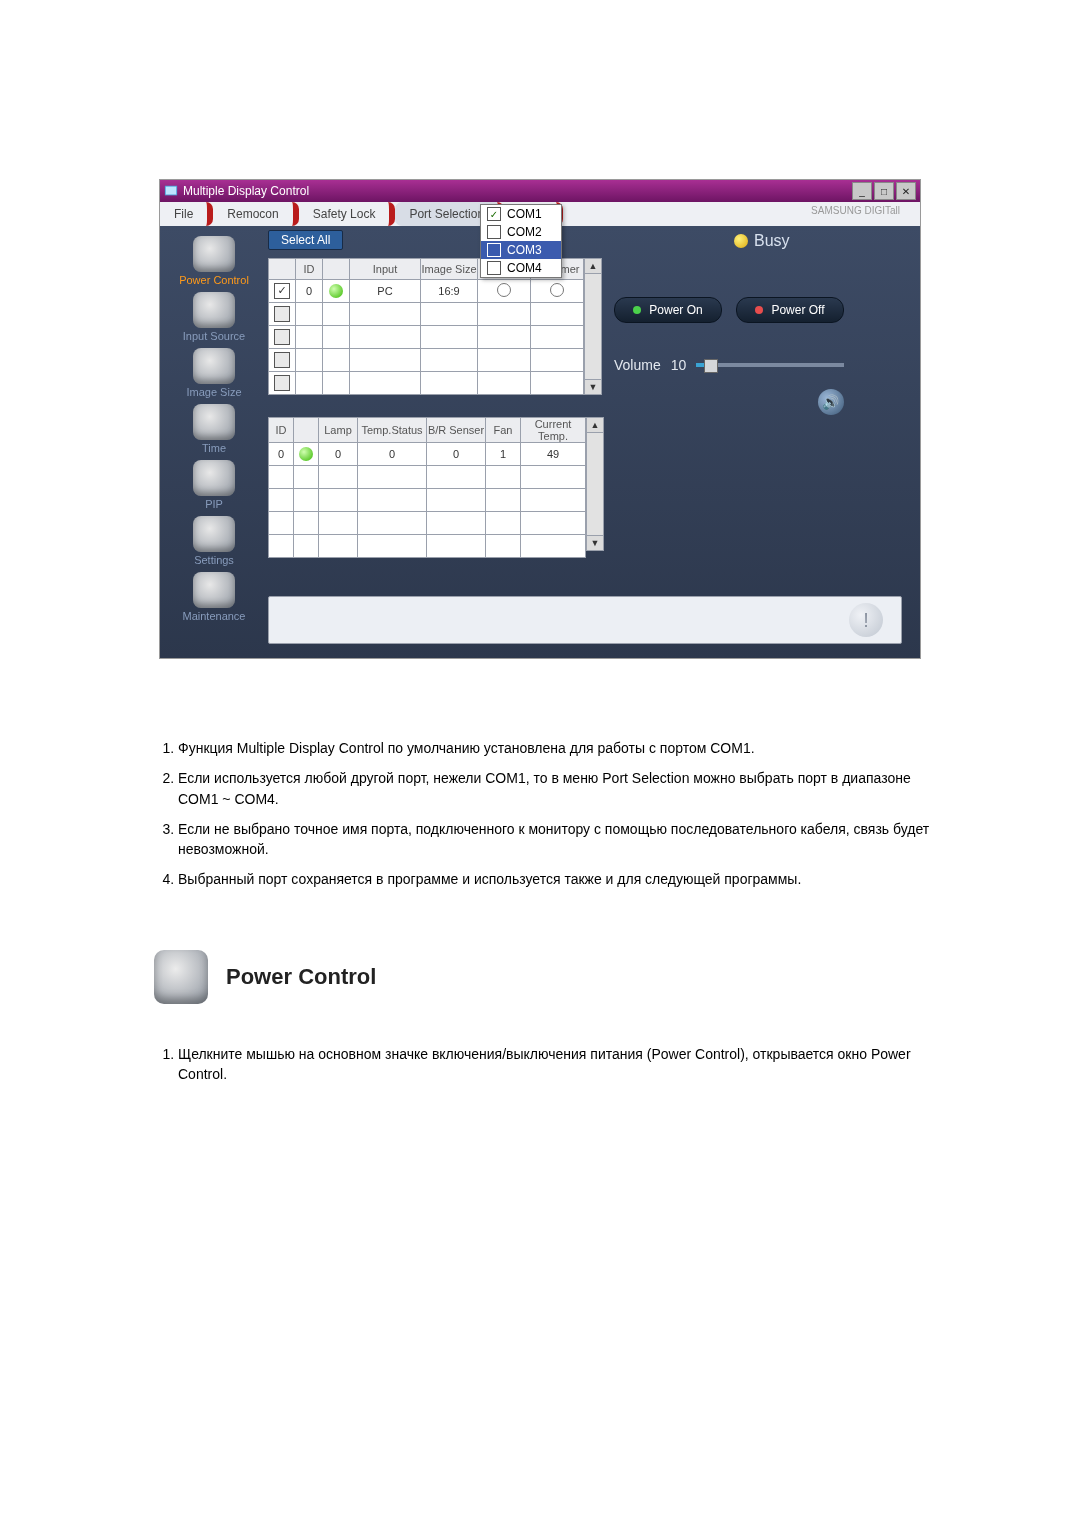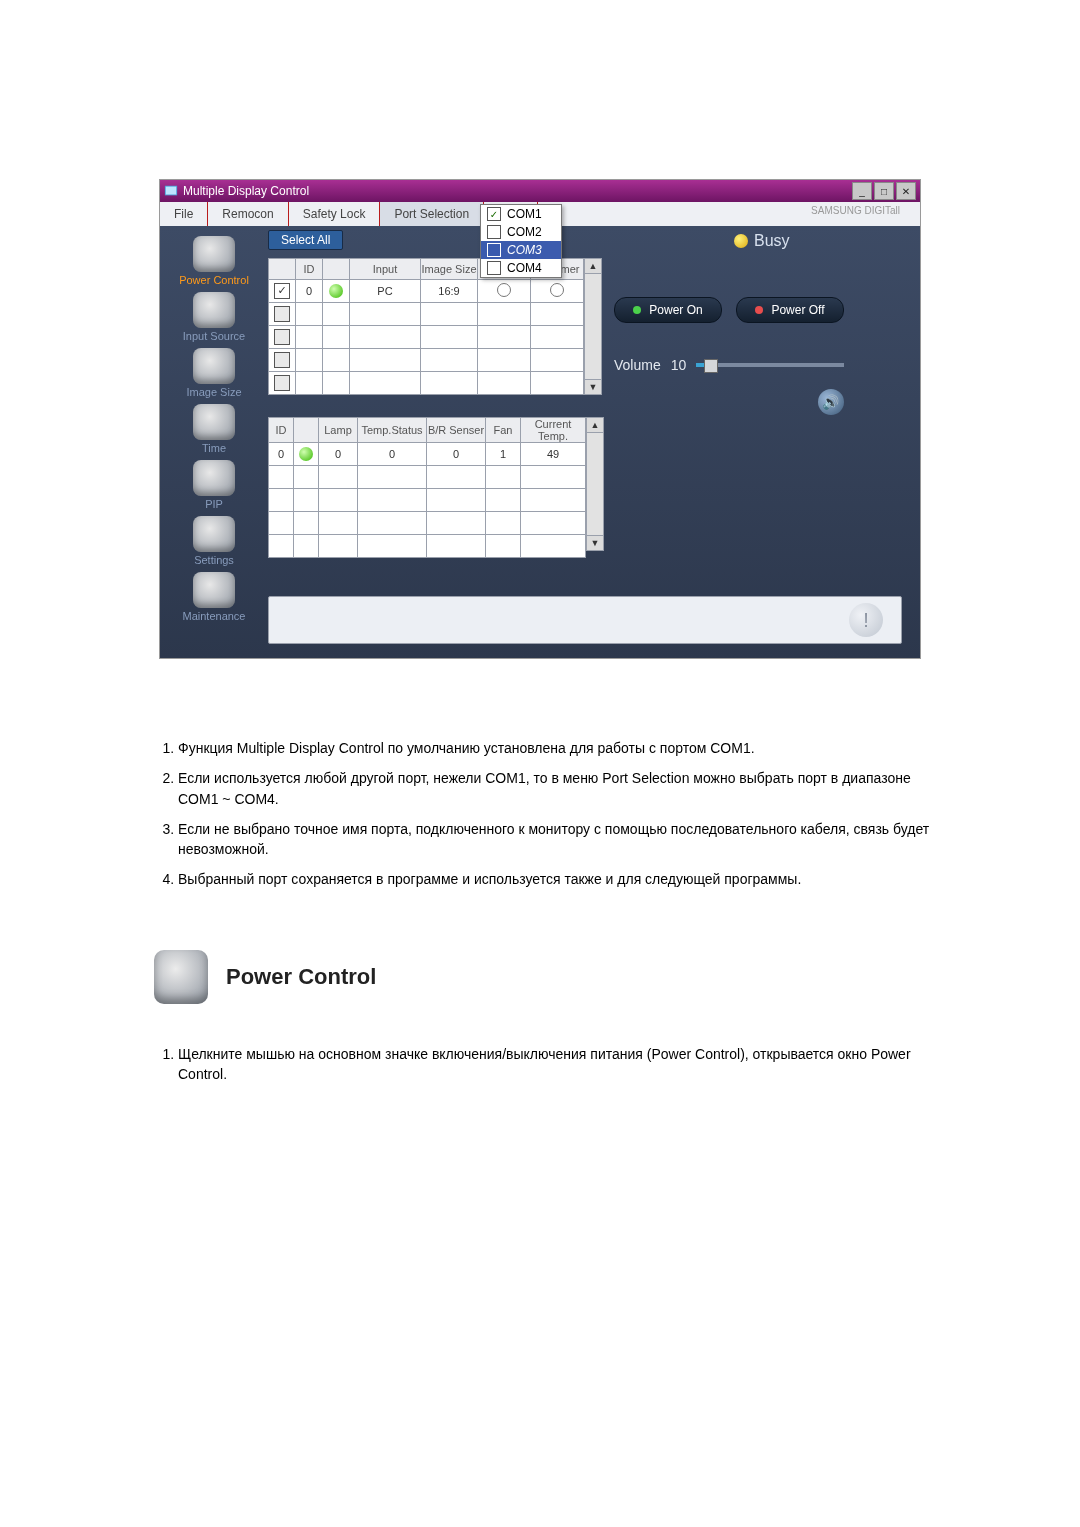--- a/index.html
+++ b/index.html
@@ -5,27 +5,27 @@
   body{margin:0;background:#fff;font-family:Arial,Helvetica,sans-serif;font-size:14px;color:#000;}
   .page{width:972px;margin:0 auto;padding:180px 80px 0 80px;box-sizing:border-box;}
   .appwin{width:760px;height:478px;margin:0 auto 80px auto;position:relative;box-shadow:0 0 0 1px #9a9a9a;}
   .titlebar{height:22px;background:linear-gradient(#a82f93,#6d1463);display:flex;align-items:center;padding:0 4px;color:#fff;font-size:12px;}
   .titlebar .icon{width:14px;height:14px;margin-right:5px;display:flex;align-items:center;justify-content:center;}
   .titlebar .icon svg{width:14px;height:14px;}
   .titlebar .spacer{flex:1;}
   .winbtns{display:flex;gap:2px;}
   .winbtns span{width:18px;height:16px;background:#c8c8c8;border:1px solid #888;display:flex;align-items:center;justify-content:center;font-size:10px;color:#222;}
   .menubar{height:24px;background:#eef0f4;display:flex;align-items:stretch;font-size:12px;color:#444;border-bottom:1px solid #b0b5c0;position:relative;}
-  .menuitem{padding:10px 14px;display:flex;align-items:center;border-right:1px solid #b91c1c;}
+  .menuitem{padding:10px 14px;display:flex;align-items:center;border-right:6px solid #b91c1c;border-radius:7px;}
   .menuitem.sel{background:#d8dde6;}
   .brand{position:absolute;right:20px;top:3px;font-size:10px;color:#999;}
   .dropdown{position:absolute;top:24px;left:320px;width:80px;background:#fff;border:1px solid #777;box-shadow:2px 2px 4px rgba(0,0,0,.3);z-index:10;}
   .dropdown div{display:flex;align-items:center;gap:6px;font-size:12px;padding:2px 6px;}
   .dropdown .chk{width:12px;height:12px;border:1px solid #555;display:flex;align-items:center;justify-content:center;background:#fff;font-size:10px;color:#1a6b00;}
-  .dropdown .hl{background:#3b5bae;color:#fff;font-style:italic;}
+  .dropdown .hl{background:#3b5bae;color:#fff;}
   .workspace{position:absolute;top:46px;left:0;right:0;bottom:0;background:linear-gradient(#3d4b65,#2c374c);}
   .sidebar{position:absolute;left:6px;top:10px;width:96px;}
   .sbi{text-align:center;margin-bottom:6px;}
   .sbi .ico{width:42px;height:36px;margin:0 auto 2px auto;background:radial-gradient(circle at 40% 35%,#e8e8e8,#8f96a0);border-radius:8px;box-shadow:inset 0 -4px 6px rgba(0,0,0,.3);}
   .sbi .lbl{font-size:11px;color:#889cbc;}
   .sbi.active .lbl{color:#ff9a1a;}
   .mainarea{position:absolute;left:108px;top:4px;right:8px;bottom:8px;}
   .toprow{display:flex;align-items:flex-start;gap:10px;}
   .selall{display:inline-block;background:#2d5f9c;color:#fff;font-size:12px;padding:2px 12px;border:1px solid #182b46;border-radius:2px;margin-bottom:8px;}
   .busy{display:inline-flex;align-items:center;gap:6px;color:#d8e1ee;font-size:16px;margin-left:120px;margin-top:2px;}

